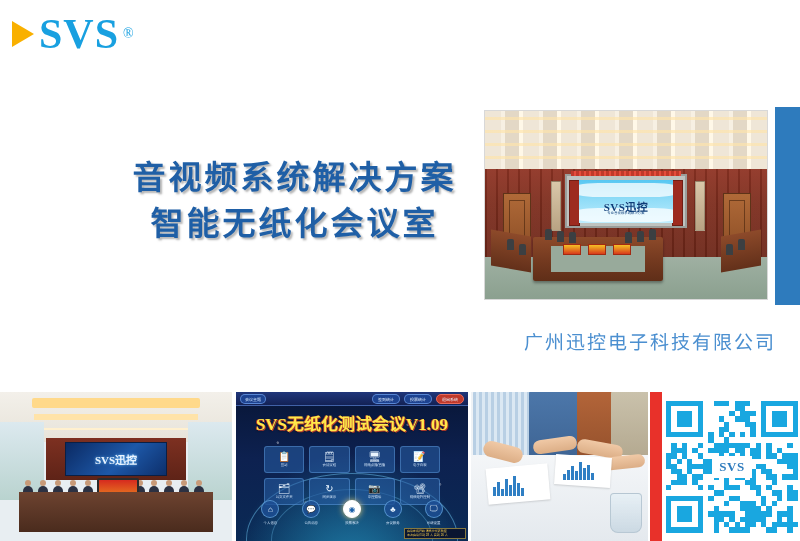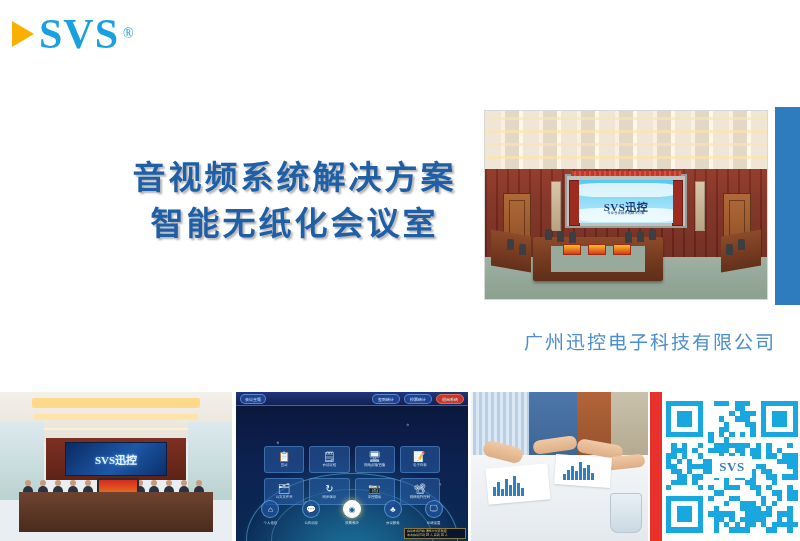--- a/index.html
+++ b/index.html
@@ -646,20 +646,21 @@
       <div class="app-arc a2"></div>
 
       <div class="app-titlebar"></div>
       <div class="app-tag">会议主题</div>
       <div class="app-btns">
         <span class="app-btn">签到统计</span>
         <span class="app-btn">投票统计</span>
         <span class="app-btn danger">退出系统</span>
       </div>
 
+      <div class="app-title">SVS无纸化测试会议V1.09</div>
 
       <div class="app-grid">
         <div class="app-cell">
           <span class="gl">📋</span>
           <span class="lb">签到</span>
         </div>
         <div class="app-cell">
           <span class="gl">🗒</span>
           <span class="lb">会议议程</span>
         </div>

